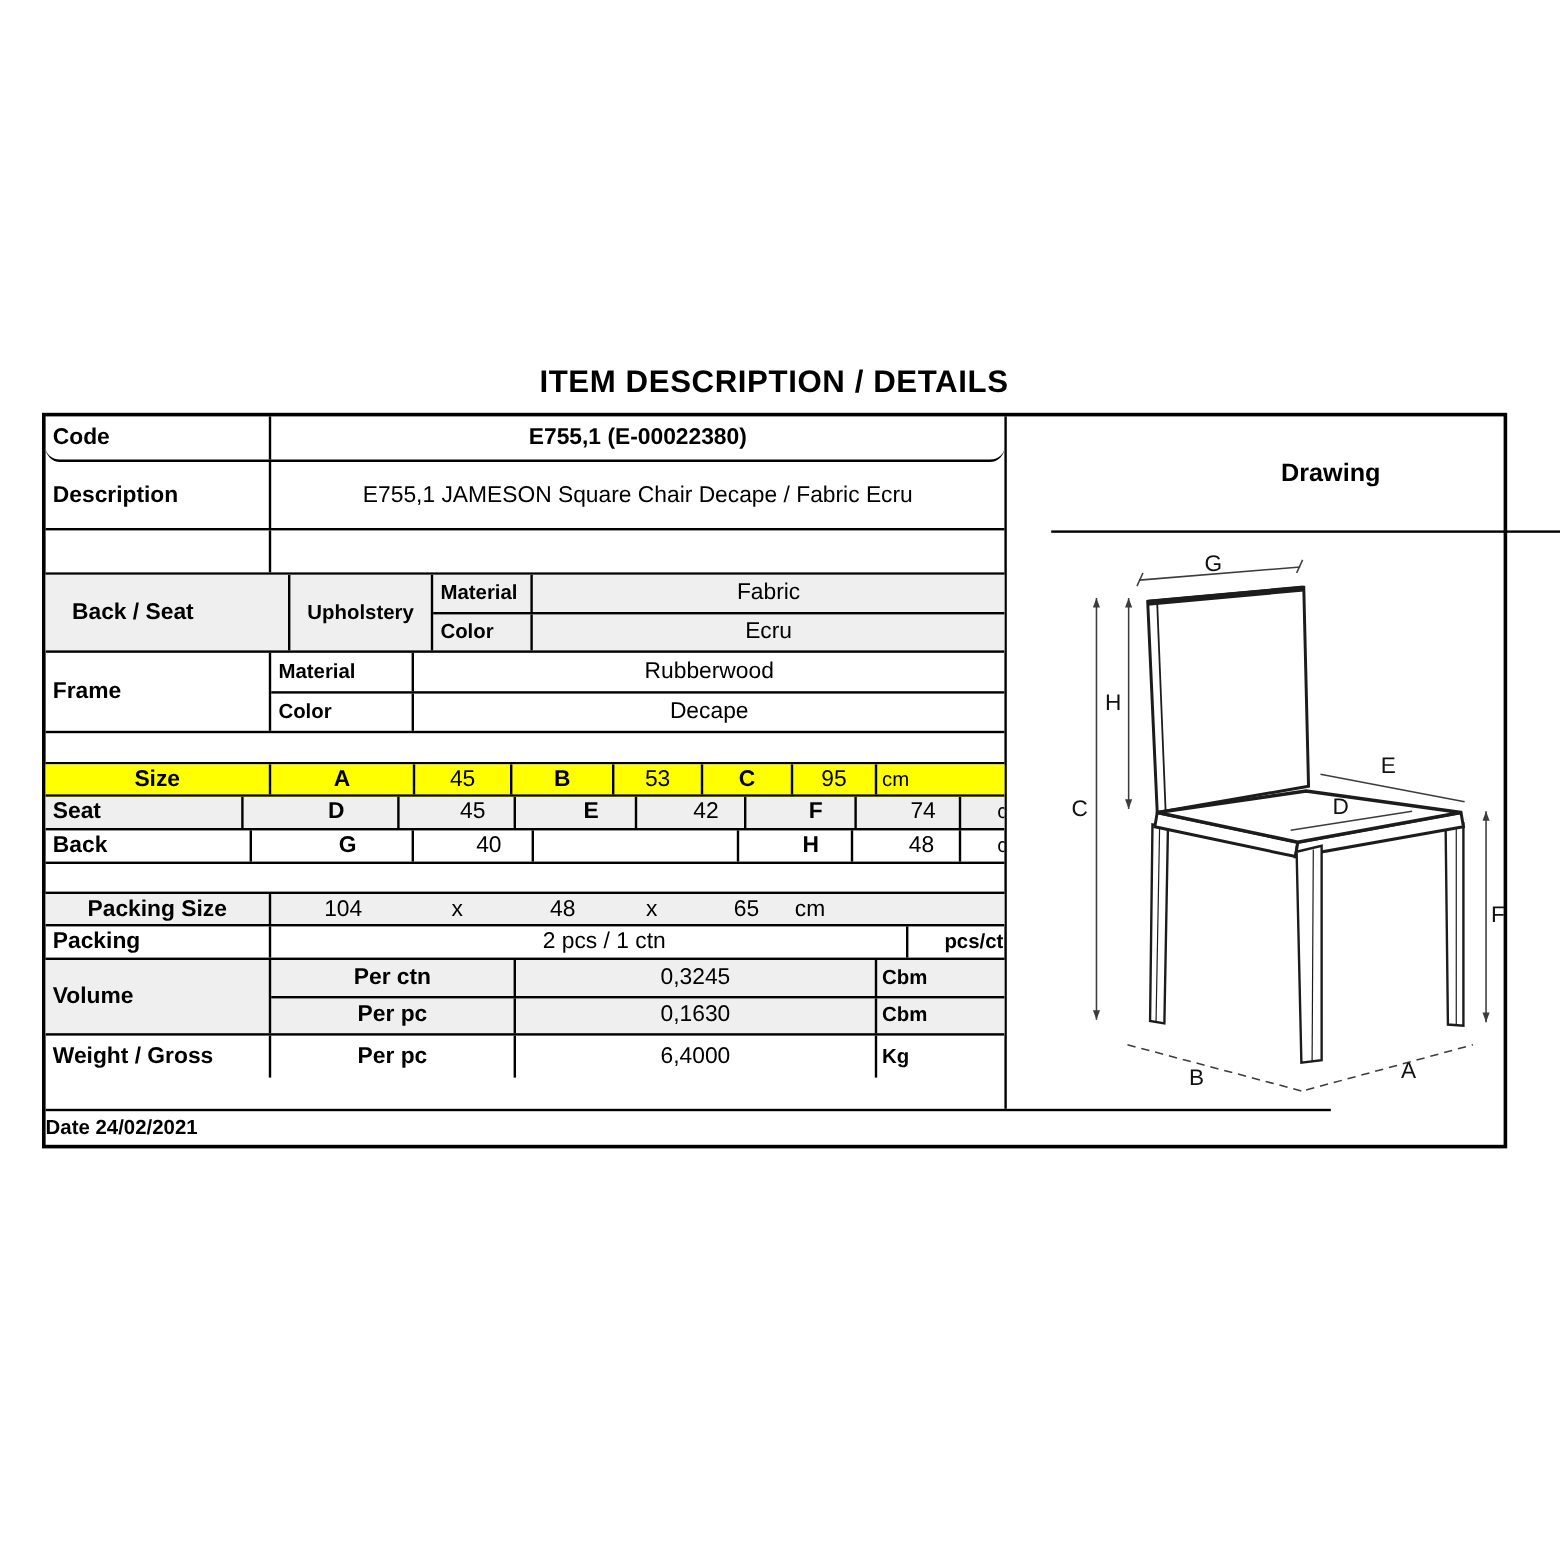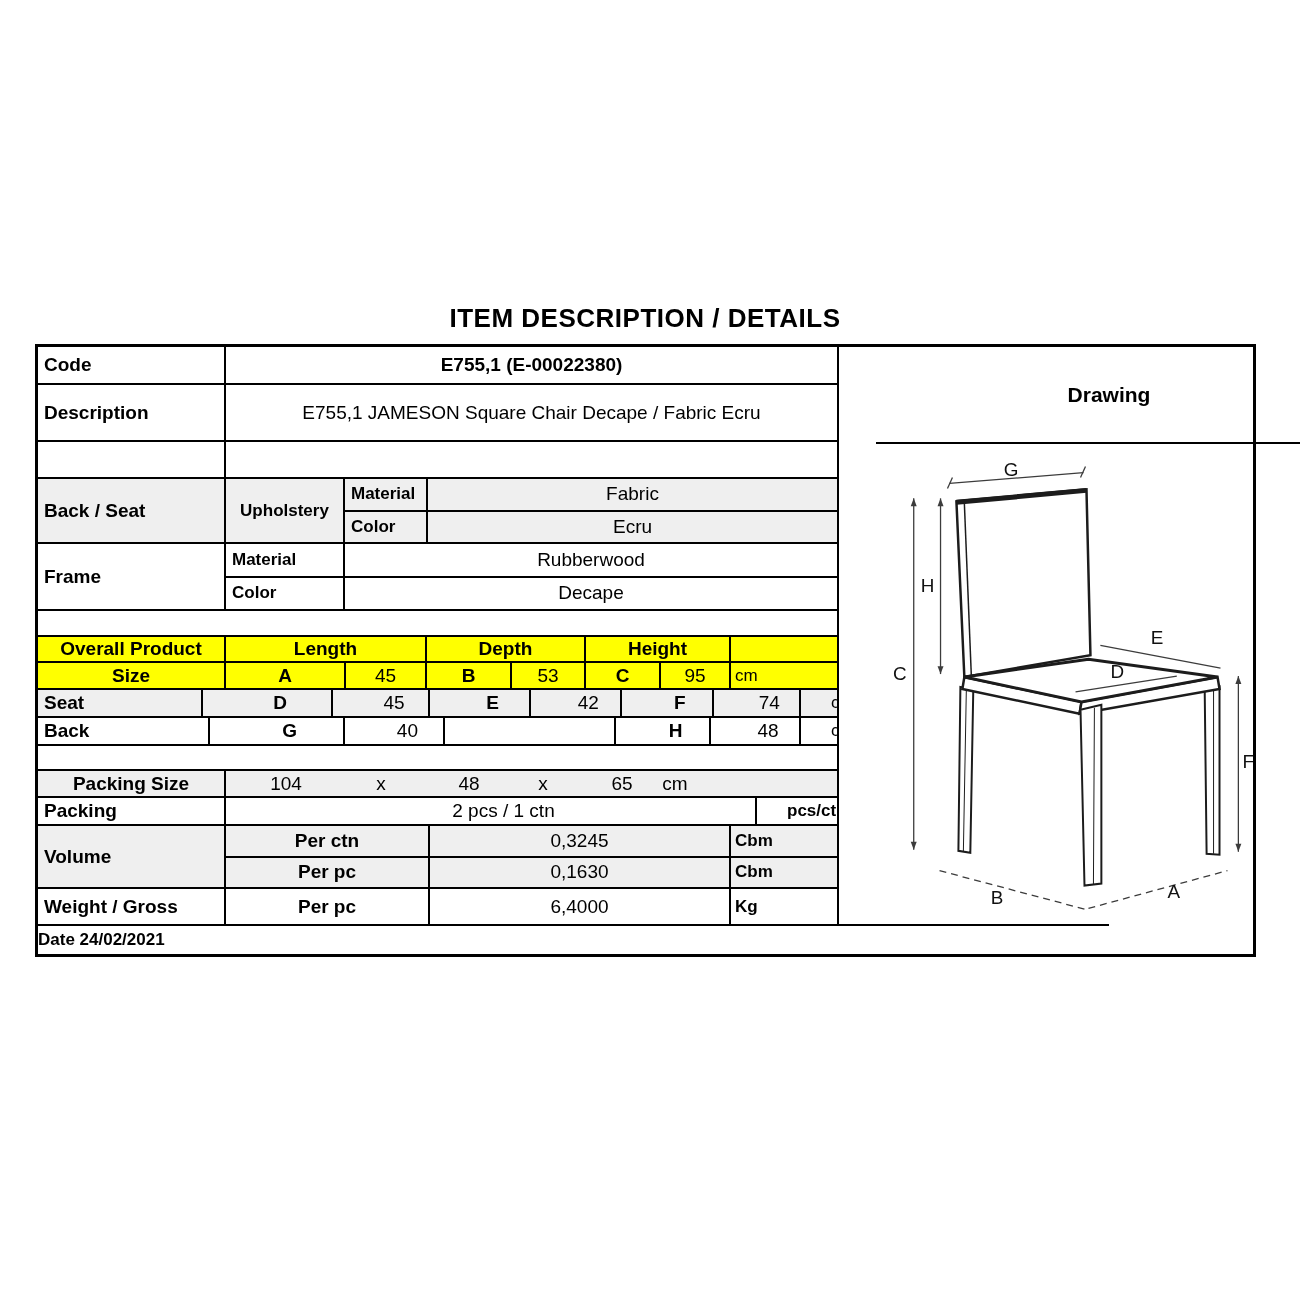--- a/index.html
+++ b/index.html
@@ -17,21 +17,21 @@
            align-items:center;justify-content:flex-start;font-weight:bold;font-size:17px;}
   .r{display:flex;border-bottom:2px solid #000;box-sizing:border-box;}
   .c{border-right:2px solid #000;box-sizing:border-box;display:flex;
      align-items:center;padding:0 6px;font-size:19px;overflow:hidden;}
   .c:last-child{border-right:none;}
   .lab{font-weight:bold;}
   .cen{justify-content:center;padding:0 2px;}
   .small{font-size:17px;}
   .gry{background:#efefef;}
   .yel{background:#ffff00;}
-  .h38{height:38px;}.h57{height:57px;}.h37{height:37px;}.h65{height:65px;}
+  .h38{height:38px;border-radius:12px;}.h57{height:57px;}.h37{height:37px;}.h65{height:65px;padding-left:16px;}
   .h67{height:67px;}.h26{height:26px;}.h27{height:27px;}.h28{height:28px;gap:26px;}
   .h25{height:25px;}.h63{height:63px;}.h35{height:35px;border-bottom:none;}
   .w188{width:188px;}.w119{width:119px;}.w83{width:83px;}.w120{width:120px;}
   .w81{width:81px;}.w85{width:85px;}.w74{width:74px;}.w75{width:75px;}
   .w70{width:70px;}.w201{width:201px;}.w159{width:159px;}
   .w145{width:145px;}.w505{width:505px;}.w204{width:204px;}
   .w301{width:301px;}
   .fx{flex:1;}
   .sub{flex:1;display:flex;flex-direction:column;box-sizing:border-box;}
   .subrow{flex:1;display:flex;box-sizing:border-box;}
@@ -96,27 +96,20 @@
             <div class="c lab w119 small">Color</div>
             <div class="c cen fx">Decape</div>
           </div>
         </div>
       </div>
 
       <div class="r h26">
         <div class="c fx"></div>
       </div>
 
-      <div class="r h26 yel">
-        <div class="c lab cen w188">Overall Product</div>
-        <div class="c lab cen w201">Length</div>
-        <div class="c lab cen w159">Depth</div>
-        <div class="c lab cen w145">Height</div>
-        <div class="c fx"></div>
-      </div>
 
       <div class="r h27 yel">
         <div class="c lab cen w188">Size</div>
         <div class="c lab cen w120">A</div>
         <div class="c cen w81">45</div>
         <div class="c lab cen w85">B</div>
         <div class="c cen w74">53</div>
         <div class="c lab cen w75">C</div>
         <div class="c cen w70">95</div>
         <div class="c fx small unit">cm</div>

